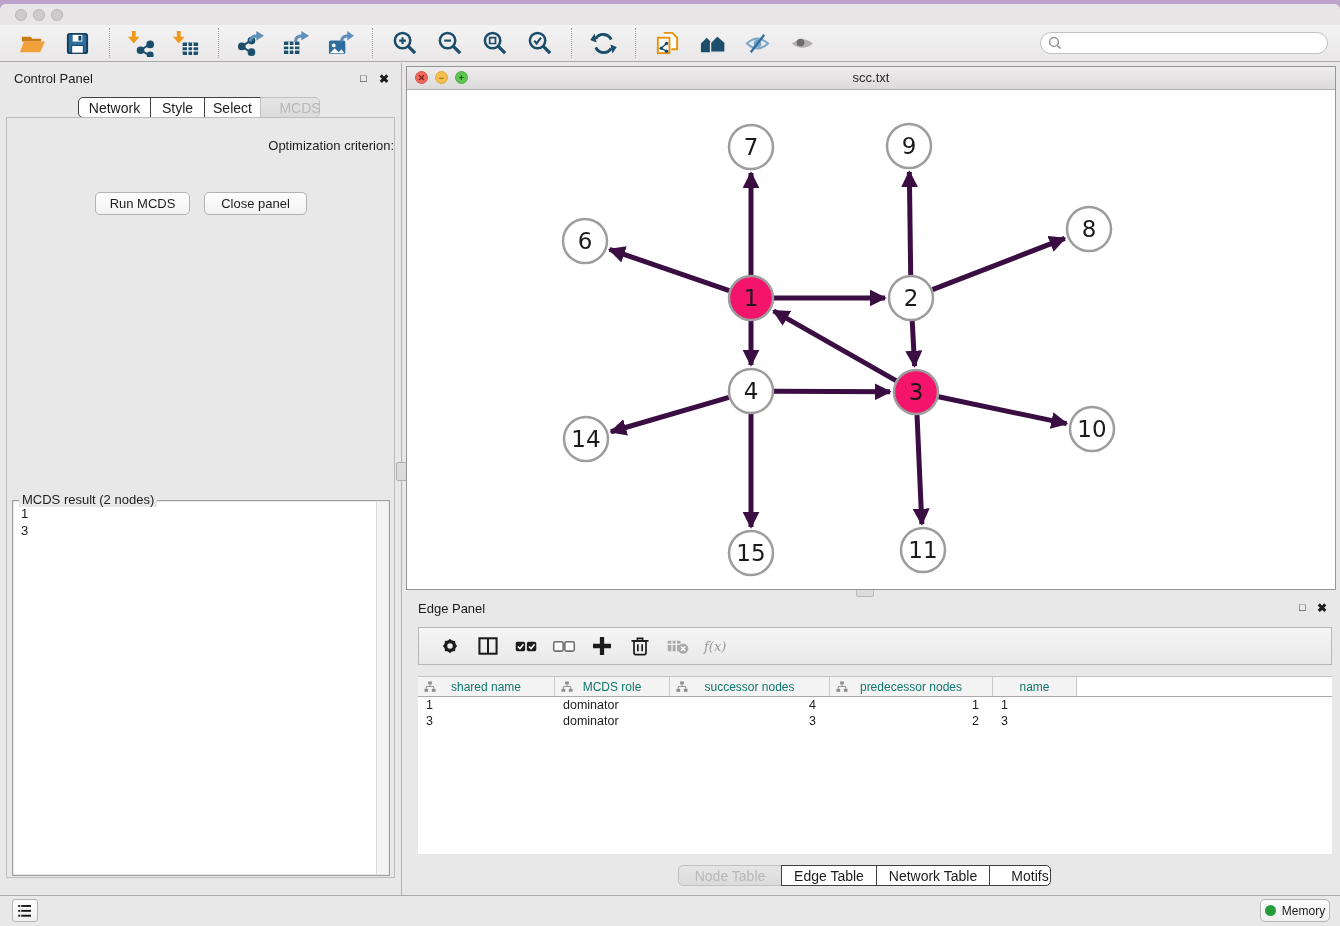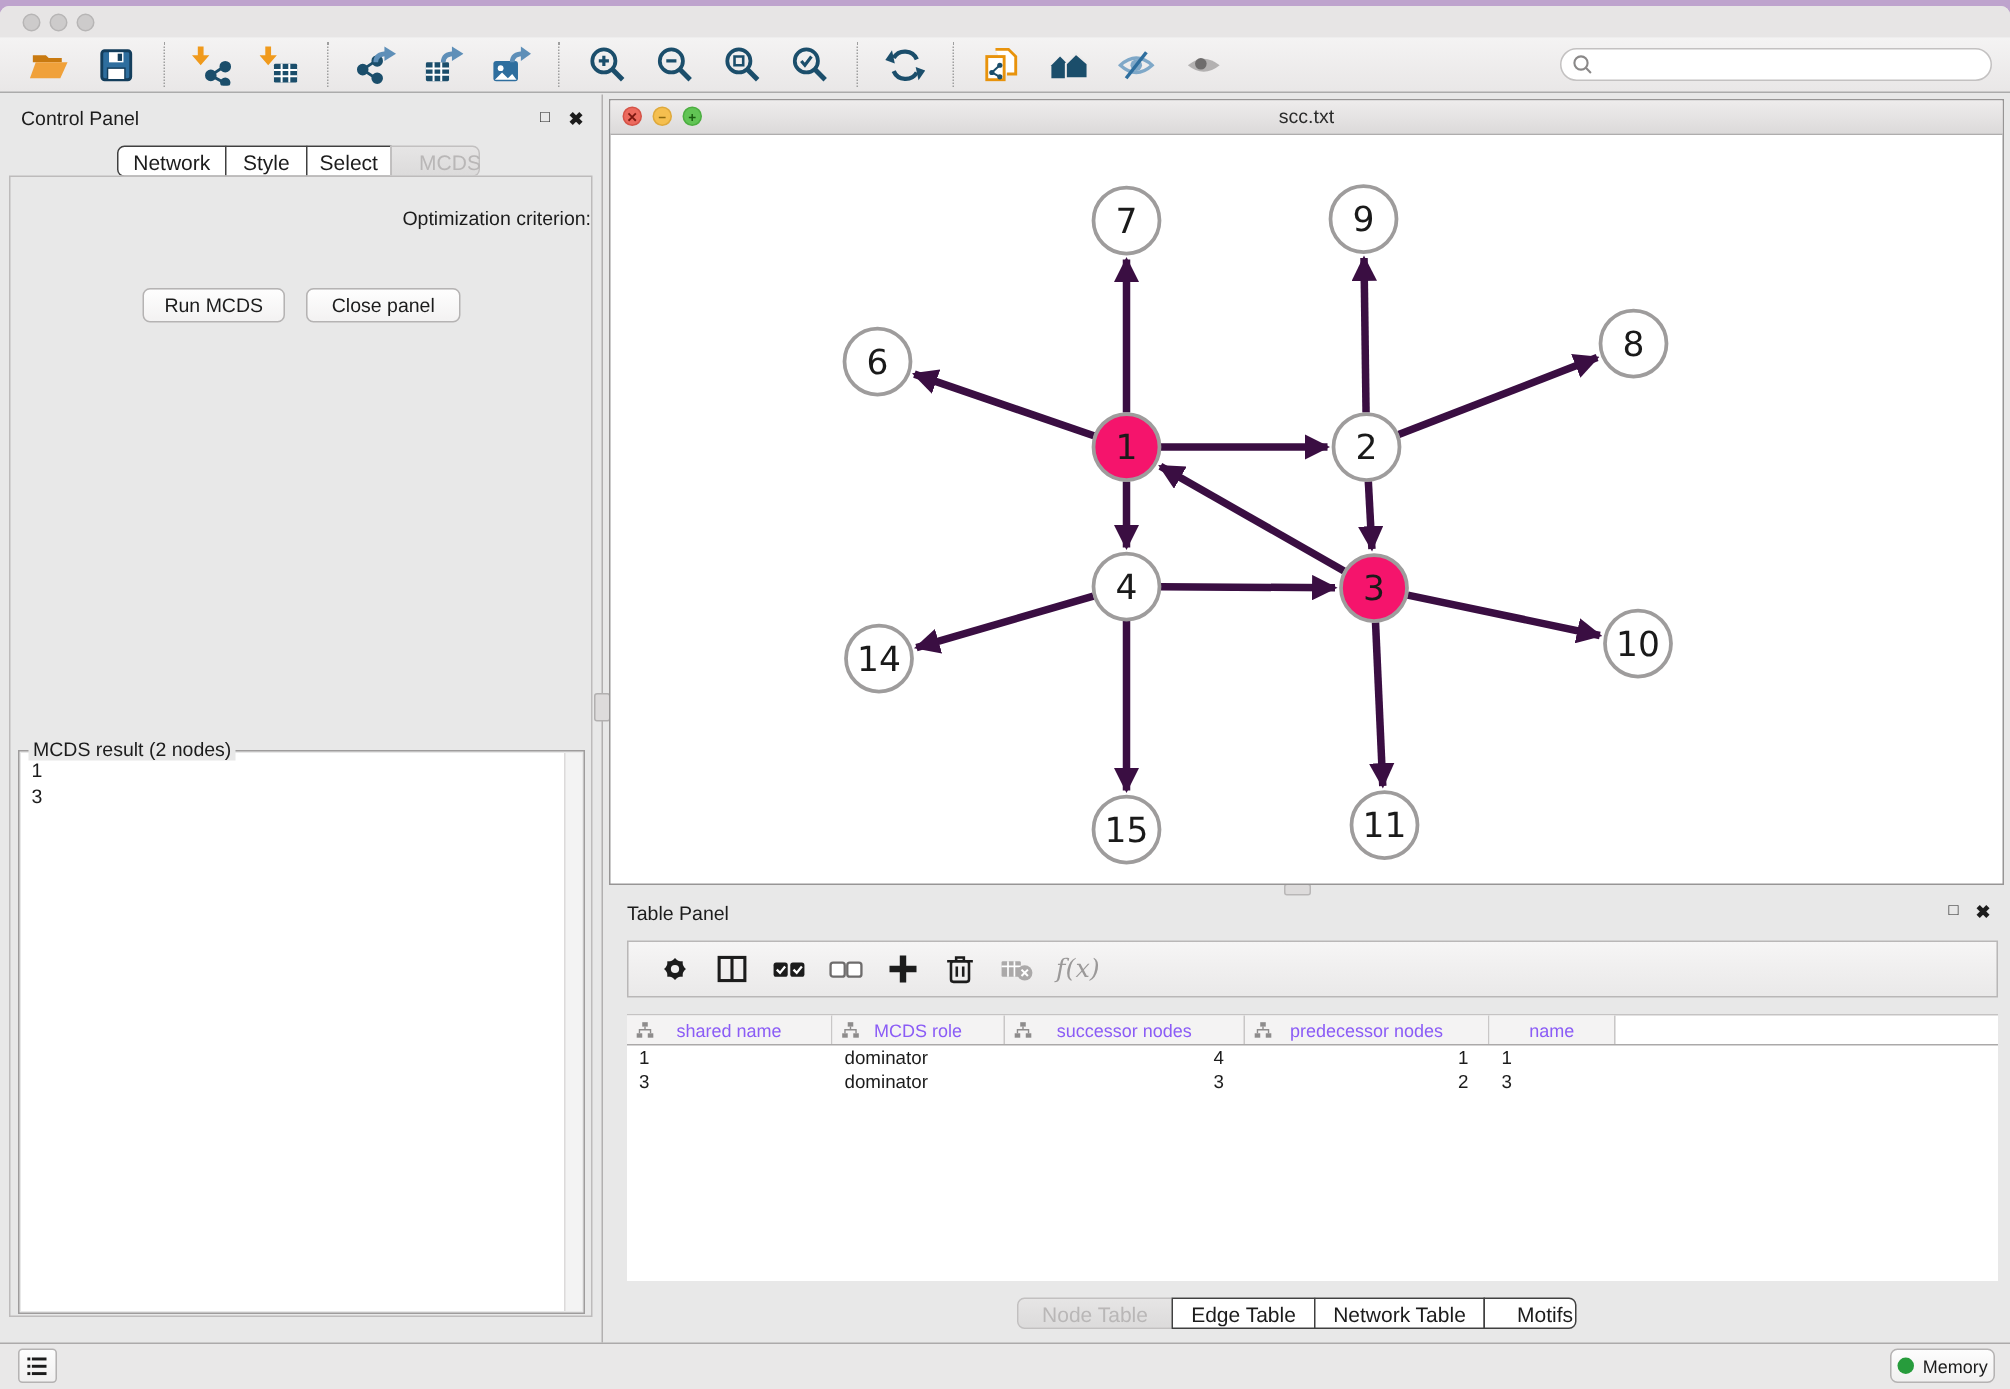--- a/index.html
+++ b/index.html
@@ -50,31 +50,31 @@
   .traffic{position:absolute;top:4px;width:13px;height:13px;border-radius:50%;box-sizing:border-box;
            font-size:9px;font-weight:bold;text-align:center;line-height:12px;}
   
   .tp-header-label{position:absolute;left:418px;top:601px;font-size:13px;}
   .tp-toolbar{position:absolute;left:418px;top:627px;width:914px;height:38px;border:1px solid #B9B7B7;box-sizing:border-box;
               background:linear-gradient(#F6F5F5,#EAE9E9);display:flex;align-items:center;padding-left:12px;}
   .tp-toolbar .tb-icon{width:24px;height:24px;margin:0 7px;}
   .ntable{position:absolute;left:418px;top:676px;width:914px;height:177px;background:#fff;border-top:1px solid #C5C3C3;}
   .thead{display:flex;height:19px;border-bottom:1px solid #ABA9A9;}
   .th{position:relative;box-sizing:border-box;background:#F4F3F3;border-right:1px solid #C9C7C7;
-      display:flex;align-items:center;justify-content:center;font-size:12px;color:#8b5cf6;}
+      display:flex;align-items:center;justify-content:center;font-size:12px;color:#0f766e;}
   .th .treeicon{position:absolute;left:6px;top:4px;}
   .trow{display:flex;height:16px;font-size:12.5px;}
   .td{box-sizing:border-box;overflow:hidden;white-space:nowrap;}
   .tabs-bottom{left:678px;top:865px;}
   
   .statusbar{position:absolute;left:0;right:0;bottom:0;height:30px;background:#E9E8E8;border-top:1px solid #ACAAAA;}
   .sq-btn{position:absolute;background:linear-gradient(#FDFDFD,#F1F0F0);border:1px solid #B5B3B3;border-radius:3px;box-sizing:border-box;
           display:flex;align-items:center;justify-content:center;}
   .mem-dot{width:11px;height:11px;border-radius:50%;background:#279C3C;margin-right:6px;}
-  .fx{font-family:"DejaVu Serif",serif;font-style:italic;color:#9B9999;font-size:17px;margin:0 7px;}
+  .fx{font-family:"DejaVu Serif",serif;font-style:italic;color:#9B9999;font-size:13px;margin:0 7px;}
 </style>
 </head>
 <body>
 
 <div class="window"></div>
 
 <div class="titlebar">
   <span class="tl-dot" style="left:15px"></span>
   <span class="tl-dot" style="left:33px"></span>
   <span class="tl-dot" style="left:51px"></span>
@@ -273,21 +273,21 @@
       <text x="179" y="358" text-anchor="middle" font-size="23" font-family="DejaVu Sans, sans-serif" fill="#1A1A1A">14</text>
       <circle cx="685" cy="340" r="22" fill="#FFFFFF" stroke="#9E9C9C" stroke-width="2.5"></circle>
       <text x="685" y="348" text-anchor="middle" font-size="23" font-family="DejaVu Sans, sans-serif" fill="#1A1A1A">10</text>
       <circle cx="344" cy="464" r="22" fill="#FFFFFF" stroke="#9E9C9C" stroke-width="2.5"></circle>
       <text x="344" y="472" text-anchor="middle" font-size="23" font-family="DejaVu Sans, sans-serif" fill="#1A1A1A">15</text>
       <circle cx="516" cy="461" r="22" fill="#FFFFFF" stroke="#9E9C9C" stroke-width="2.5"></circle>
       <text x="516" y="469" text-anchor="middle" font-size="23" font-family="DejaVu Sans, sans-serif" fill="#1A1A1A">11</text>
     </svg>
 </div>
 
-<span class="tp-header-label">Table Panel</span>
+<span class="tp-header-label">Edge Panel</span>
 <span class="panel-icon" style="left:1299px;top:601px;font-size:11px;">□</span>
 <span class="panel-icon" style="left:1317px;top:601px;">✖</span>
 
 <div class="tp-toolbar">
   <svg class="tb-icon" viewBox="0 0 28 28">
     <g fill="#1c1c1c">
         <rect x="8" y="8" width="12" height="12"></rect>
         <rect x="8" y="8" width="12" height="12" transform="rotate(45 14 14)"></rect>
         <circle cx="14" cy="14" r="7"></circle>
         <circle cx="14" cy="14" r="3.2" fill="#EFEEEE"></circle>

